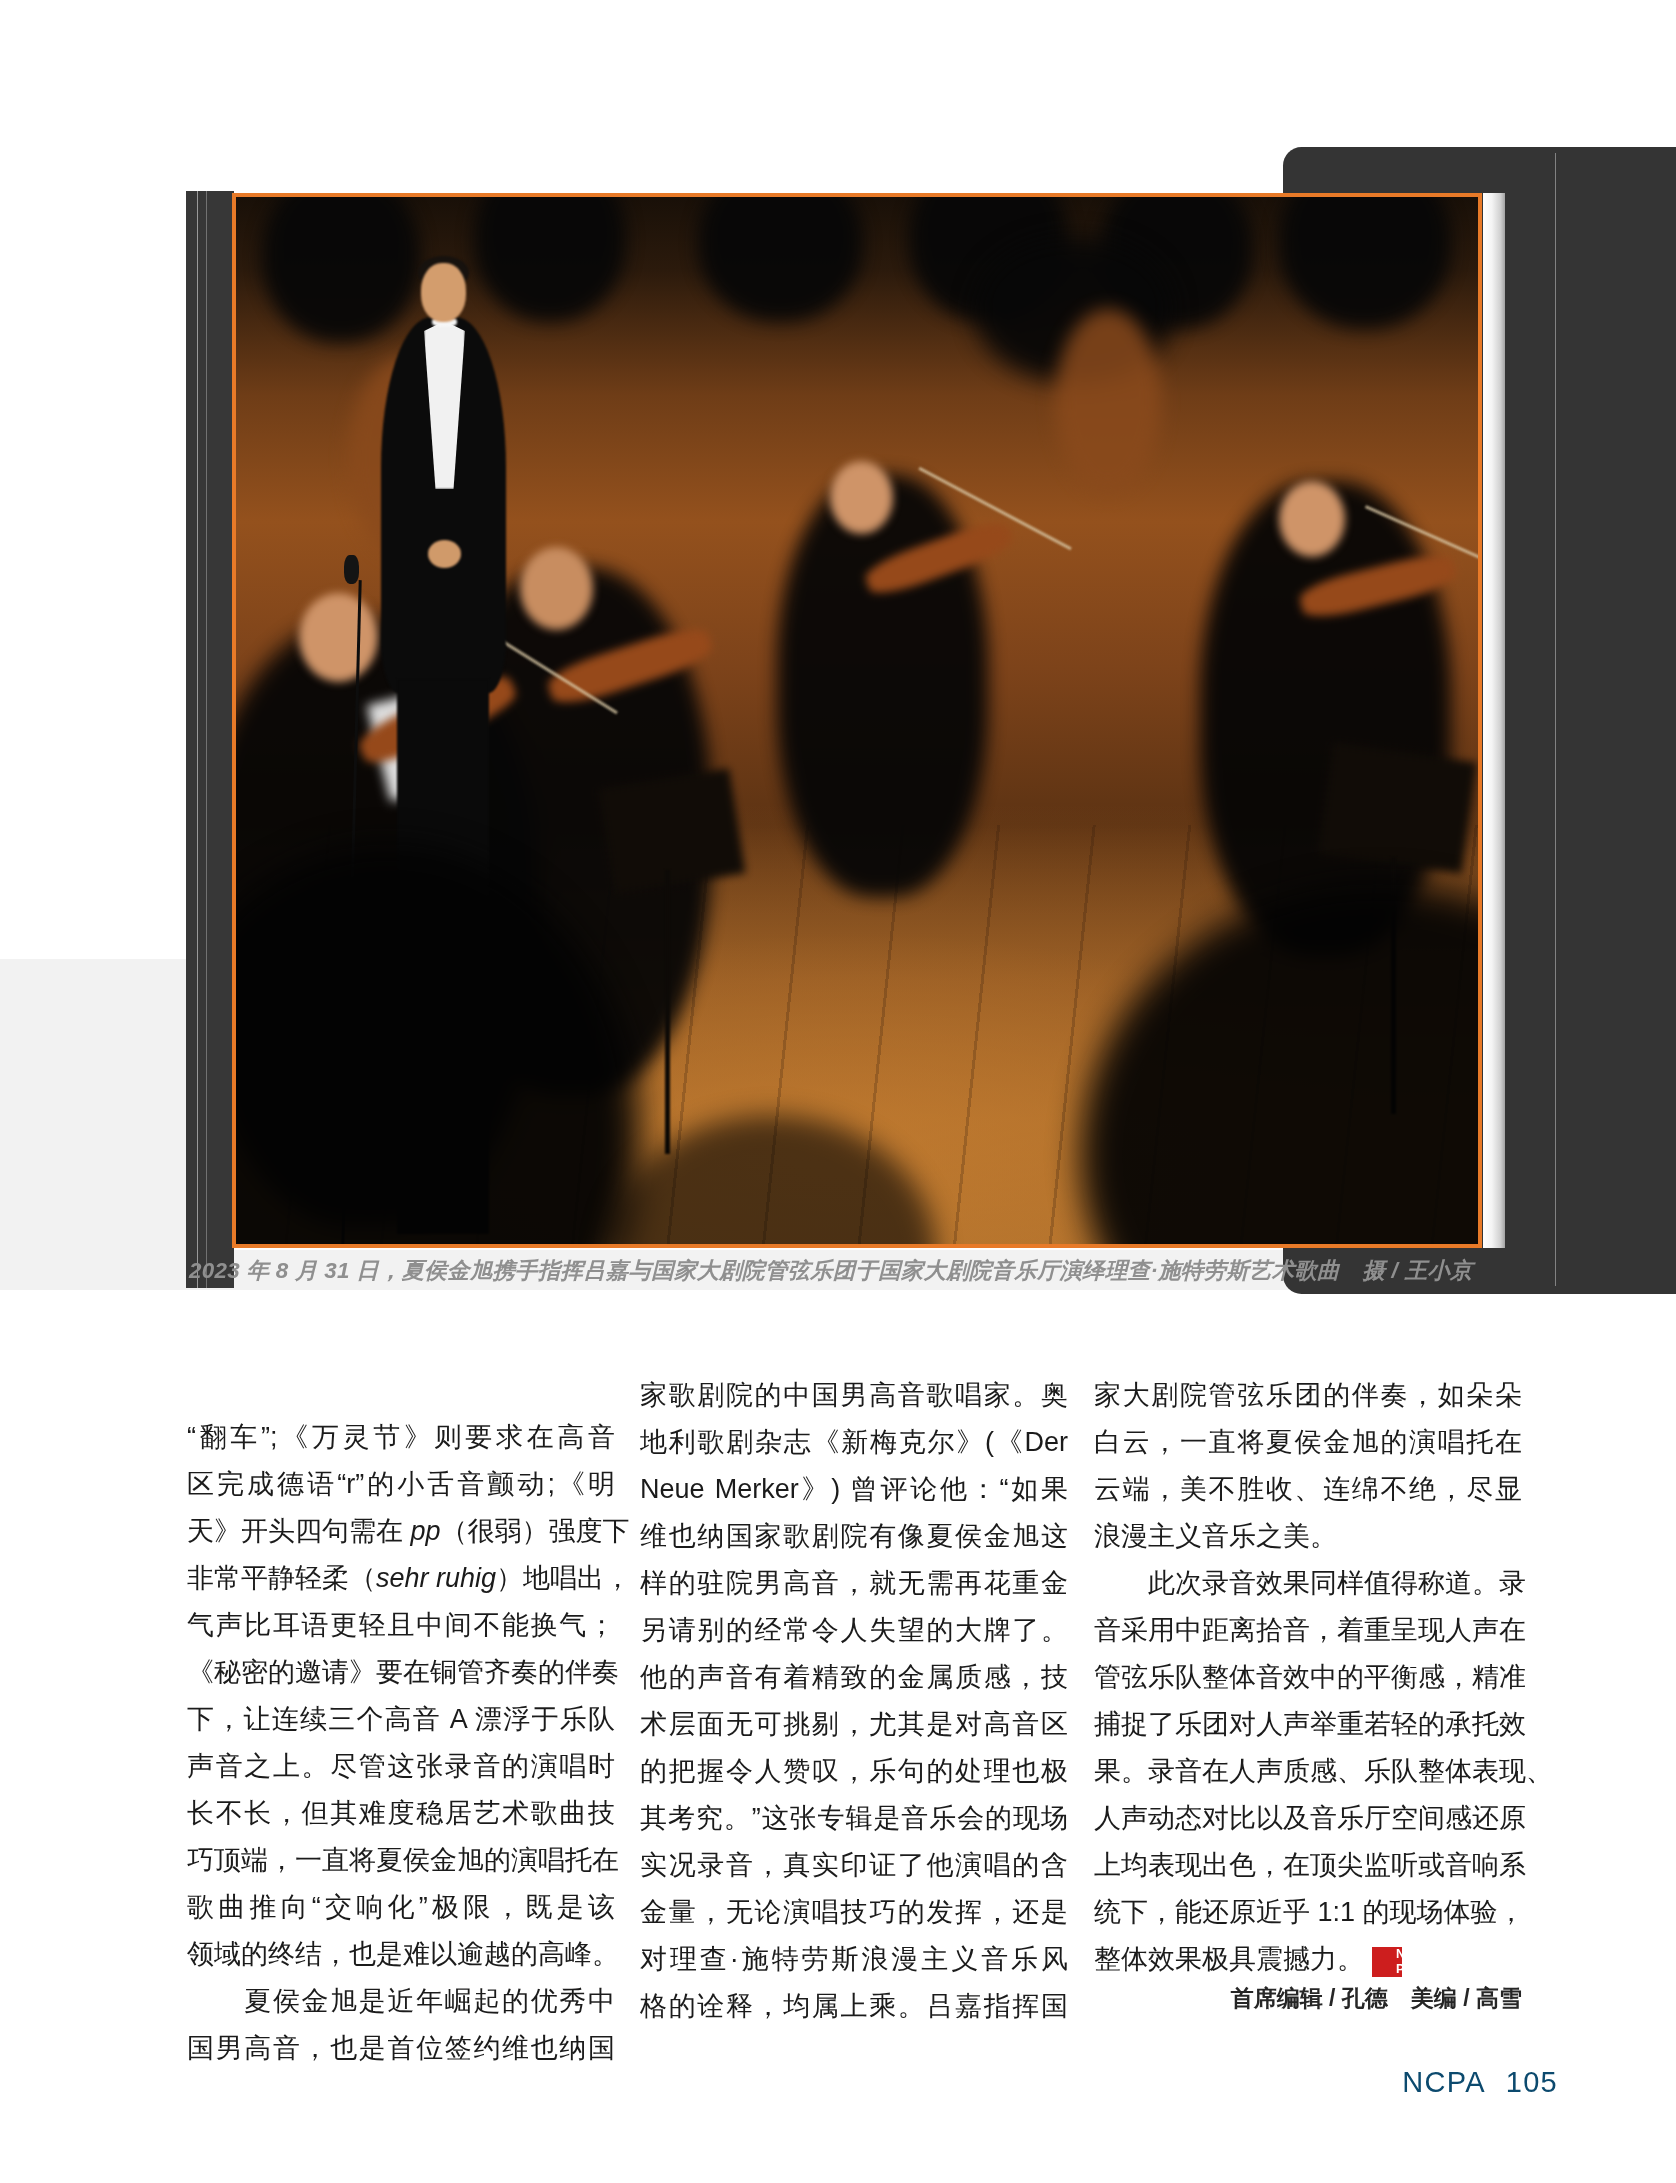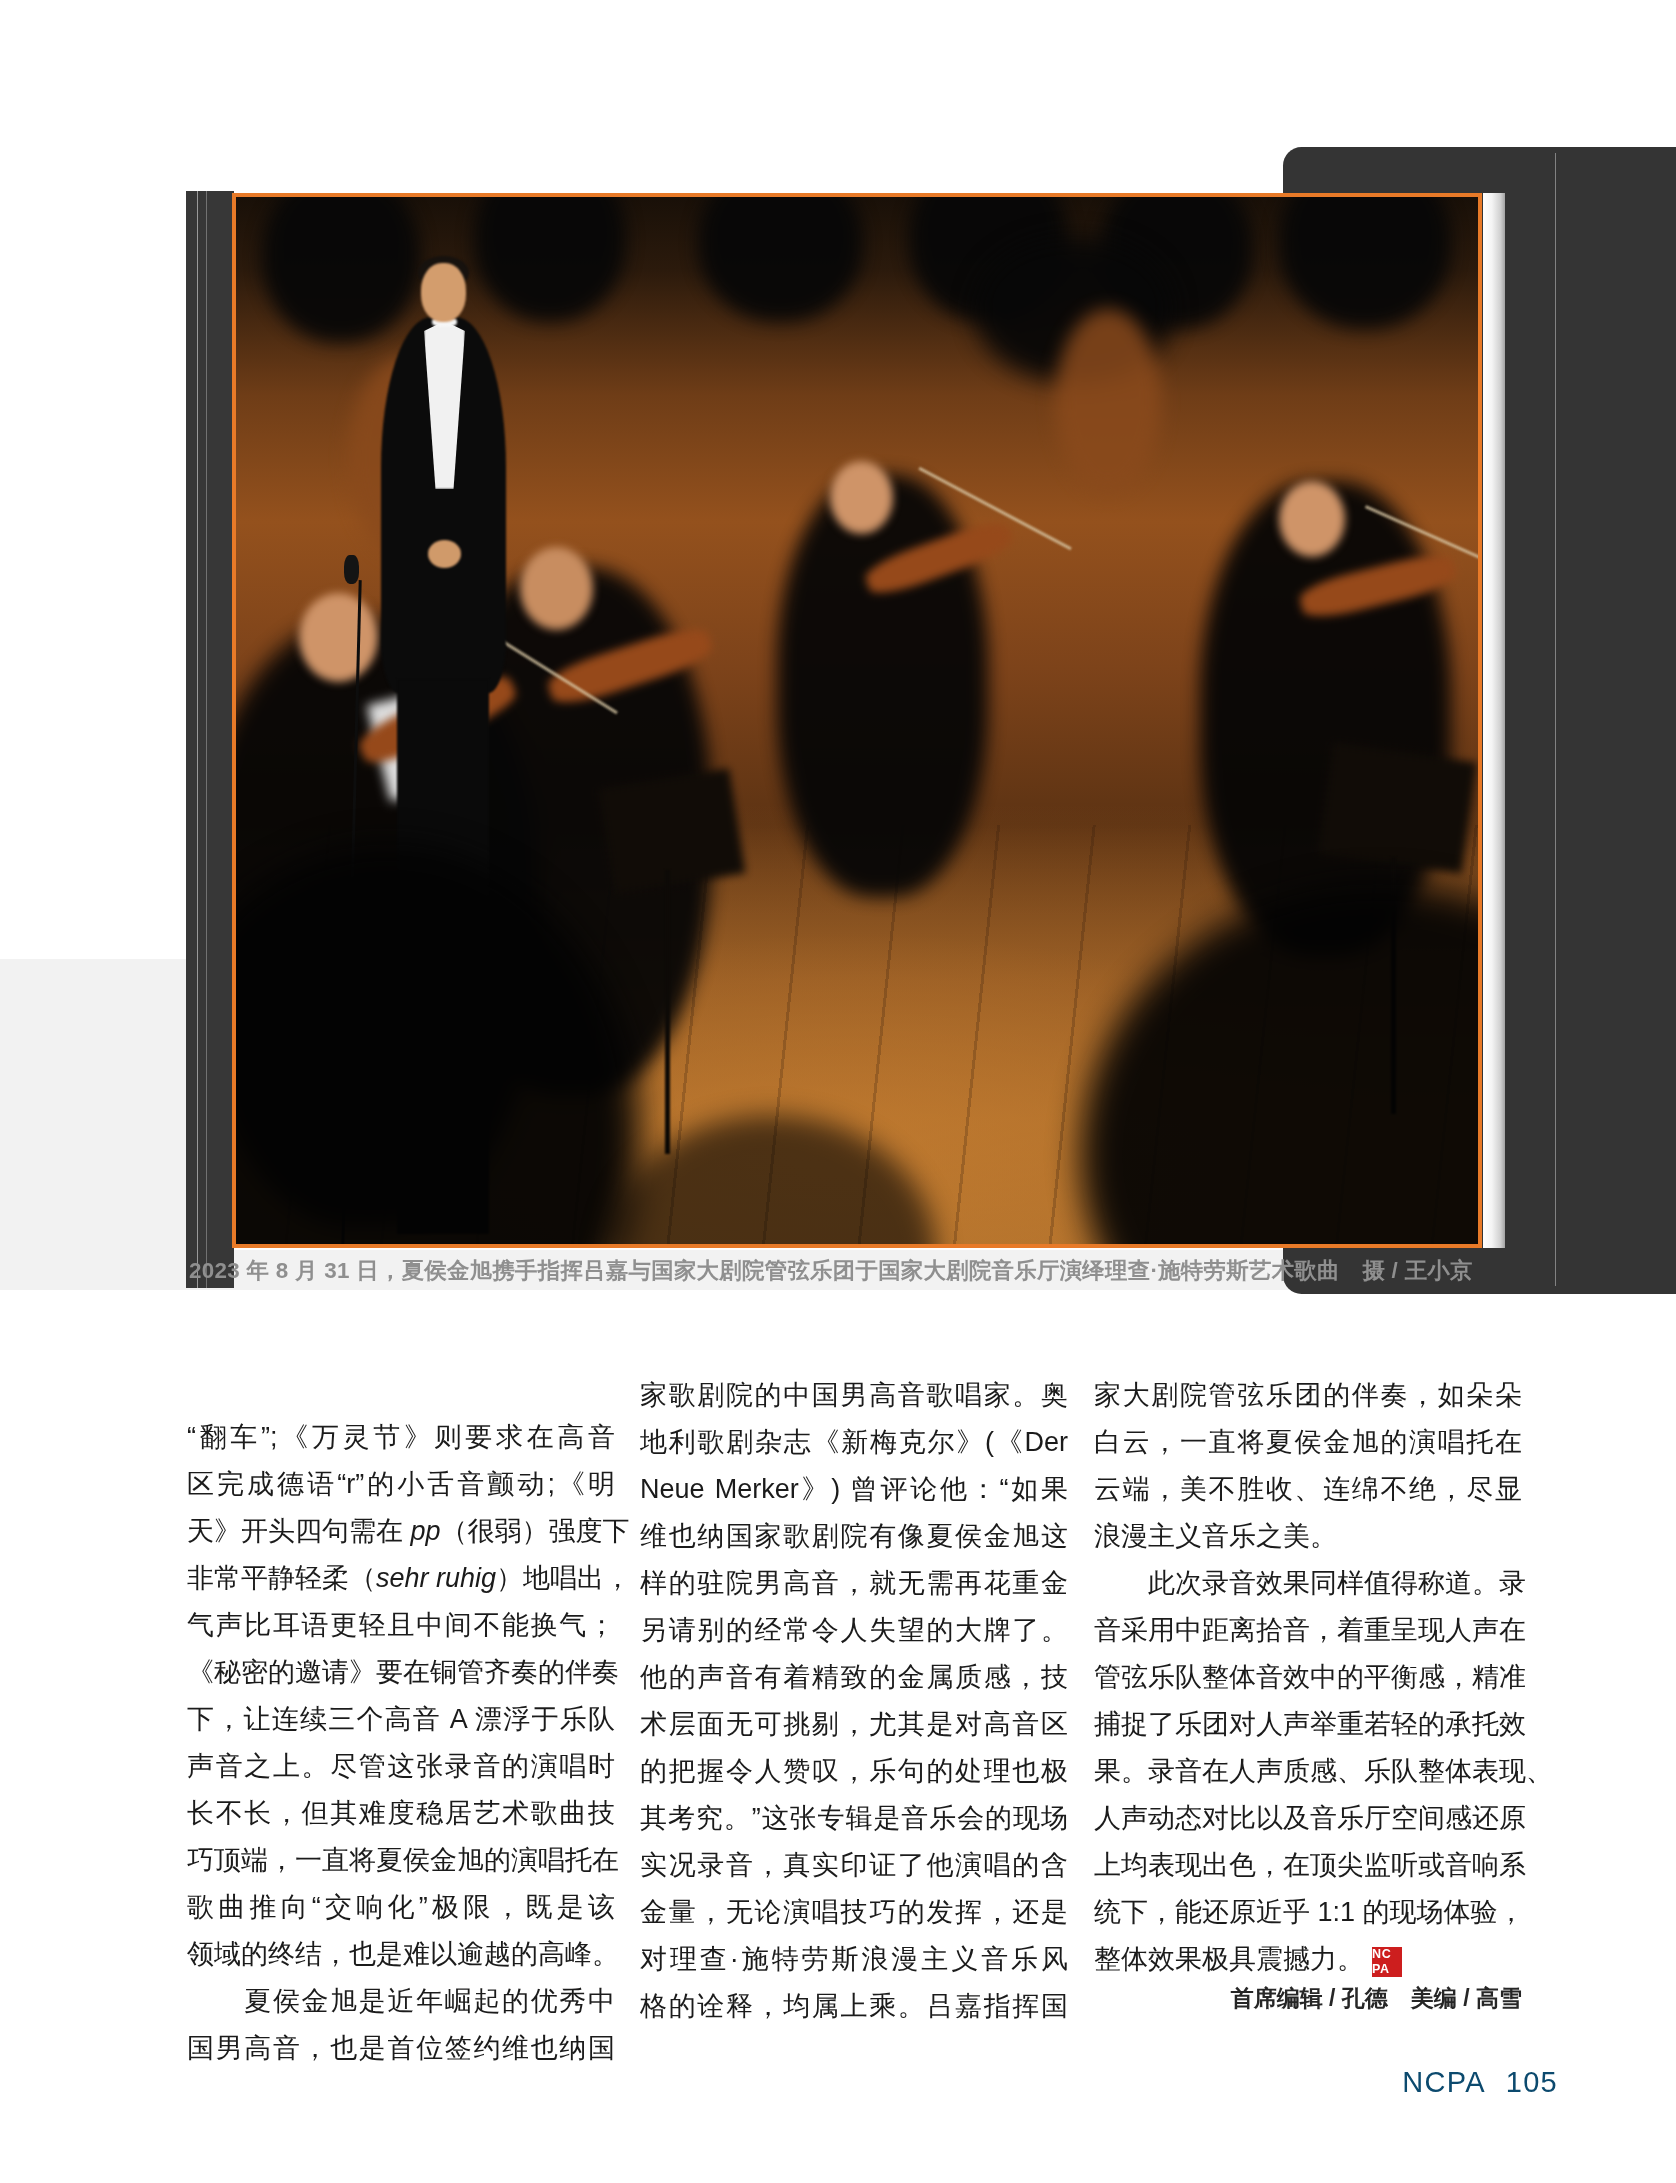--- a/index.html
+++ b/index.html
@@ -84,33 +84,33 @@
   .sg-hands{left:67px;top:284px;width:33px;height:28px;background:#d09a6a;border-radius:50%;}
   .mic-pole{left:114px;top:383px;width:3.3px;height:667px;background:#0d0d0d;transform:rotate(1.5deg);}
   .mic-cap{left:108px;top:358px;width:14.5px;height:29px;background:#141414;border-radius:40%;}
   .fg{background:#030303;border-radius:50%;filter:blur(17px);}
   .fg1{left:-99px;top:647px;width:502px;height:581px;opacity:.95;}
   .fg2{left:845px;top:687px;width:594px;height:541px;opacity:.93;}
   .fg3{left:370px;top:918px;width:330px;height:277px;opacity:.6;filter:blur(13.2px);}
 
   
   #caption{left:189px;top:1255px;width:1096px;font-size:22.4px;font-weight:700;
-    color:#8f8f8f;letter-spacing:0.3px;white-space:nowrap;}
+    color:#8f8f8f;letter-spacing:0.3px;white-space:nowrap;font-style:italic;}
 
   
   .col{position:absolute;top:1372px;width:428px;color:#1b1b1b;}
   #col1{left:187px;margin-top:42px;} #col2{left:640px;} #col3{left:1094px;}
   .tline{height:47px;line-height:47px;font-size:27px;font-weight:400;
     white-space:nowrap;text-align:justify;text-align-last:justify;}
   .tline.short{text-align-last:left;}
   .tline i{font-style:italic;}
 
   .ncpa-logo{display:inline-block;width:30px;height:30px;background:#cd1e1e;
     margin-left:8px;vertical-align:-5.3px;text-align:center;}
-  .ncpa-logo div{color:#ffffff;font-size:12.5px;font-weight:700;line-height:15px;letter-spacing:0.7px;}
+  .ncpa-logo div{color:#ffffff;font-size:12.5px;font-weight:700;line-height:15px;letter-spacing:0.7px;margin-left:24px;}
 
   #credit{left:1094px;top:1983px;width:428px;text-align:right;font-size:23px;
     font-weight:700;color:#262626;white-space:nowrap;}
 
   #page-number{left:1294px;top:2066px;width:264px;text-align:right;font-size:29px;
     font-weight:500;color:#0c4a6e;letter-spacing:1.3px;word-spacing:12px;white-space:nowrap;}
 </style>
 </head>
 <body>
 

